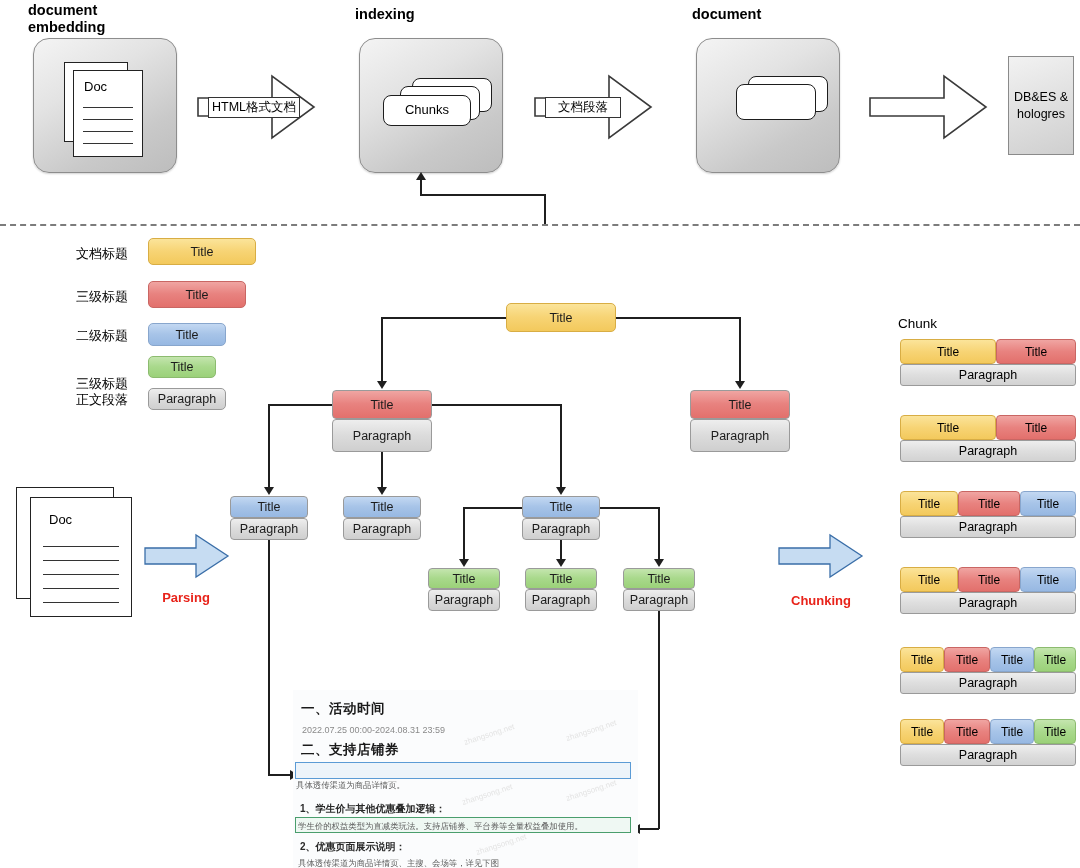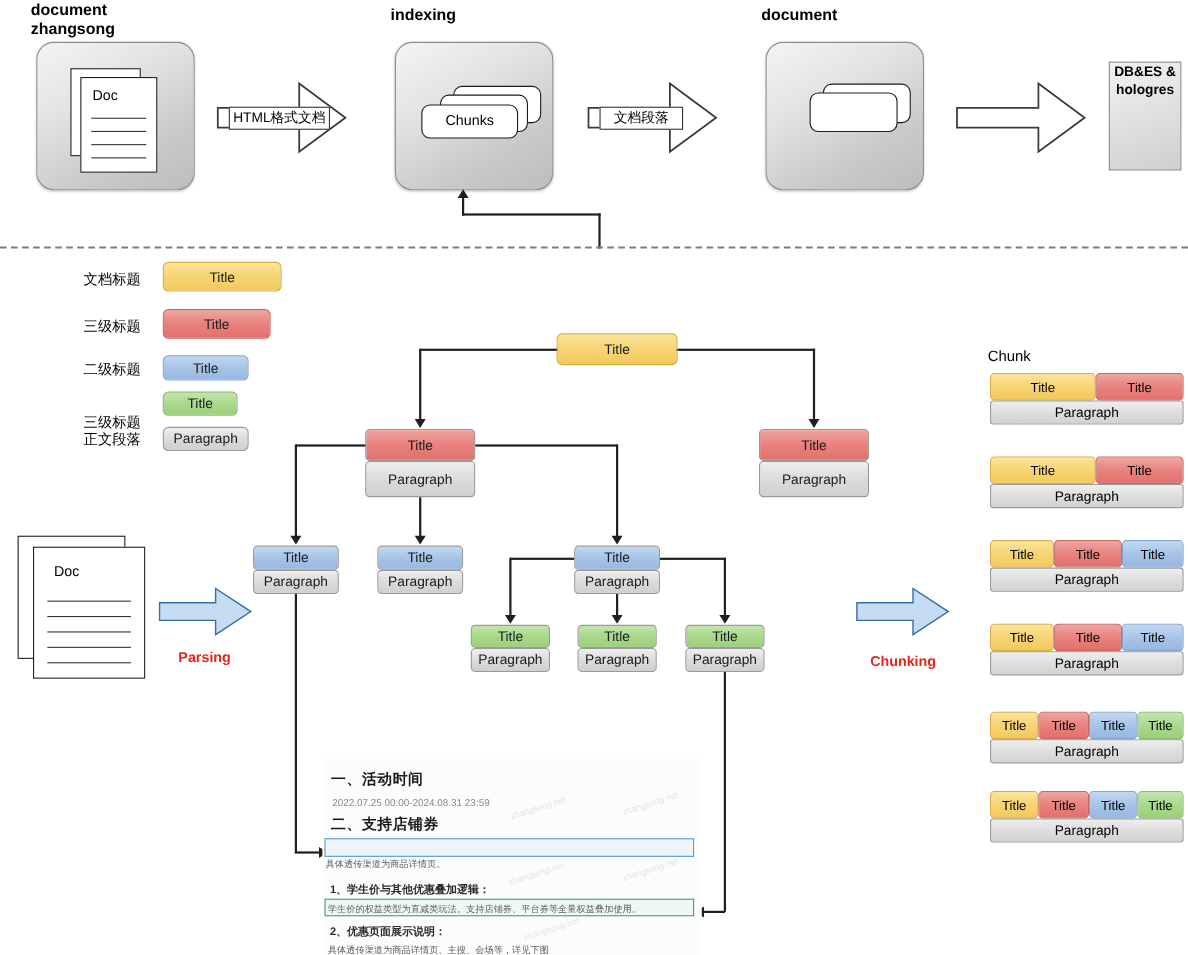--- a/index.html
+++ b/index.html
@@ -27,22 +27,22 @@
     text-align:center;line-height:1.15;
   }
   .labelbox{
     position:absolute;border:1px solid #333;background:#fff;
     font-size:12.5px;display:flex;align-items:center;justify-content:center;
     box-sizing:border-box;
   }
   .dbbox{
     position:absolute;border:1px solid #8a8a8a;
     background:linear-gradient(160deg,#f2f2f2 0%,#e2e2e2 45%,#cfcfcf 100%);
-    font-size:12.5px;display:flex;align-items:center;justify-content:flex-start;
-    text-align:center;line-height:1.3;font-weight:bold;
+    font-size:12.5px;display:flex;align-items:center;justify-content:center;
+    text-align:center;line-height:1.3;
   }
   .dashsep{position:absolute;left:0;width:1080px;height:0;border-top:2px dashed #7c7c7c;}
 
   
   .leg-label{position:absolute;font-size:13px;white-space:nowrap;}
 
   
   .chip{
     position:absolute;box-sizing:border-box;border-radius:5px;
     display:flex;align-items:center;justify-content:center;
@@ -107,21 +107,21 @@
   #docshot .hl.green{border:1px solid #4a9e6d;background:rgba(208,236,219,.28);}
   #docshot .wm{position:absolute;font-size:8px;color:#e4e4e4;transform:rotate(-18deg);white-space:nowrap;}
 </style>
 </head>
 <body>
 
 <div id="stage">
 
   <div class="stage-title abs" style="left:28px;top:2px;width:152px;">
     <div>document</div>
-    <div>zhangsong</div>
+    <div>embedding</div>
   </div>
 
   <div class="stage-box abs" style="left:33px;top:38px;width:142px;height:133px;"></div>
 
   <div class="docsheet" style="left:64px;top:62px;width:62px;height:78px;"></div>
   <div class="docsheet" style="left:73px;top:70px;width:68px;height:85px;">
     <span class="doclabel" style="left:10px;top:8px;">Doc</span>
     <span class="docline" style="left:9px;top:36px;width:50px;"></span>
     <span class="docline" style="left:9px;top:48px;width:50px;"></span>
     <span class="docline" style="left:9px;top:60px;width:50px;"></span>

